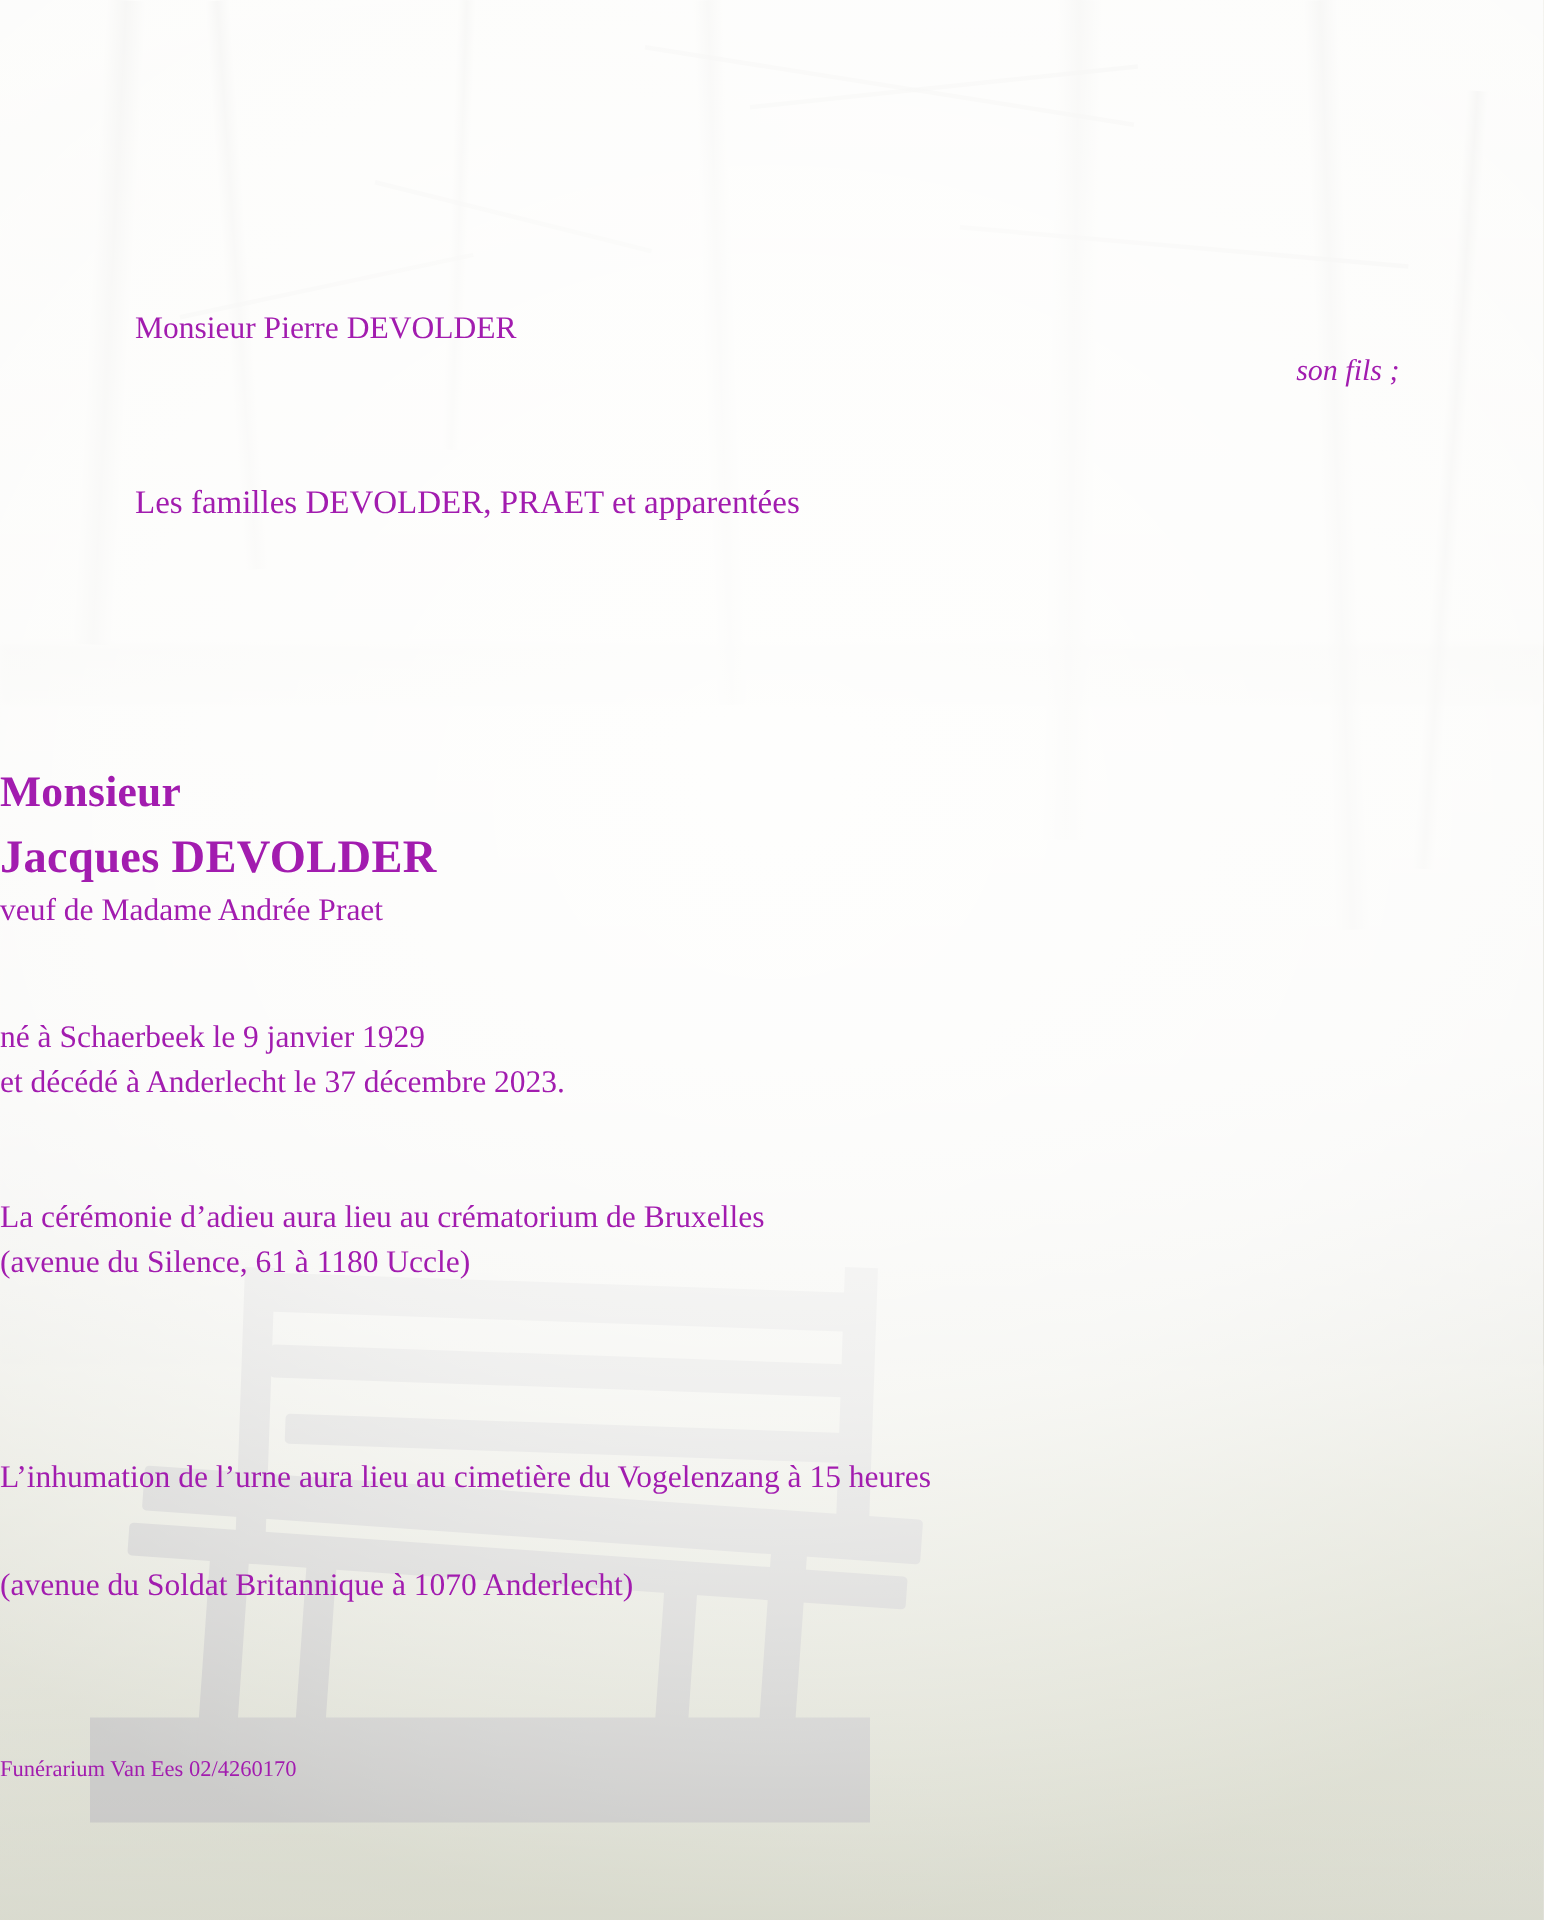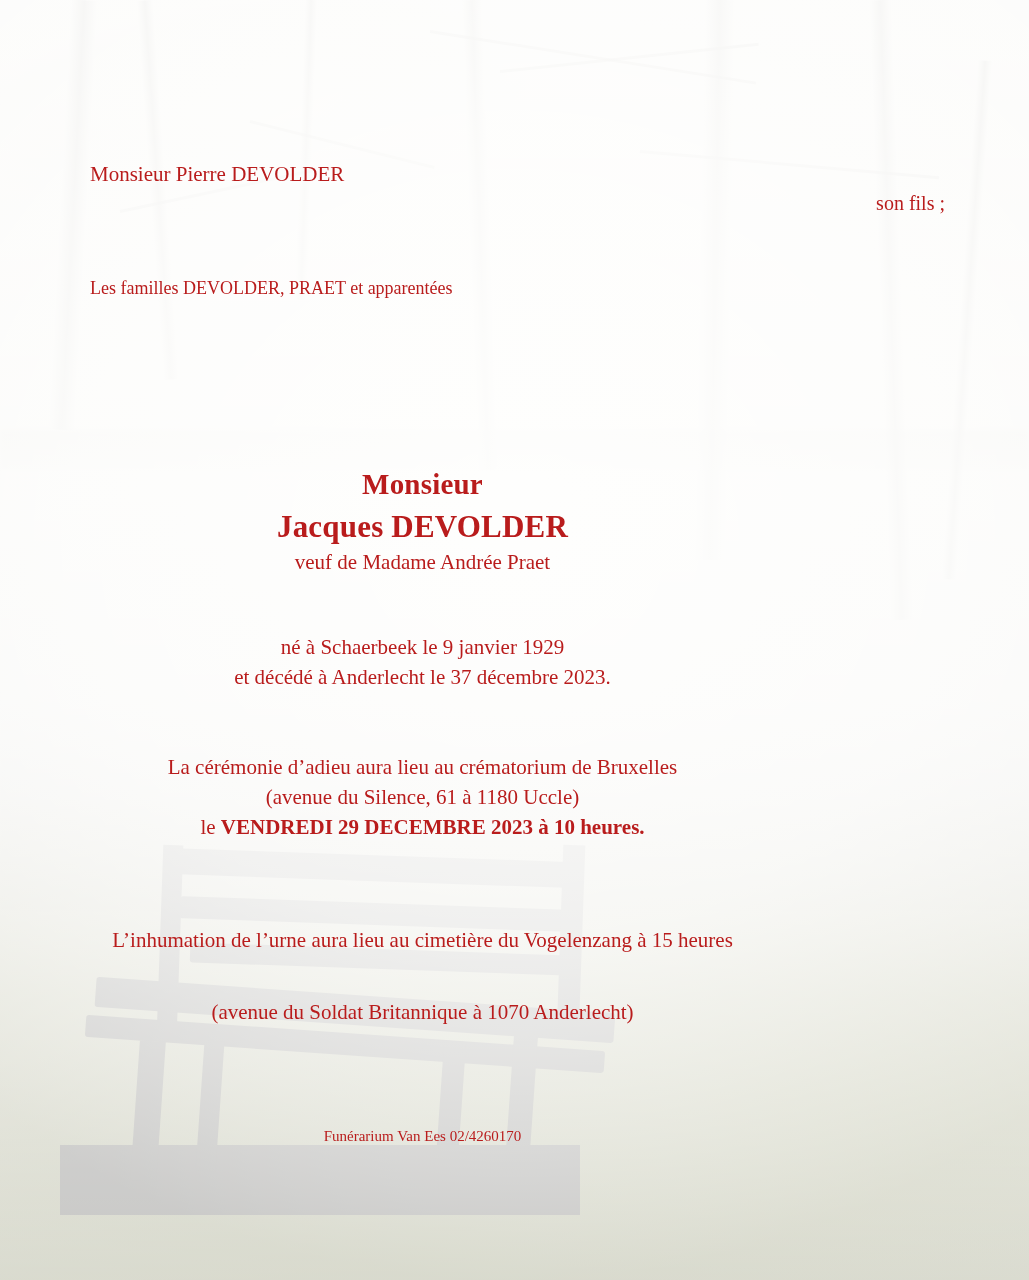--- a/index.html
+++ b/index.html
@@ -135,34 +135,36 @@
     background:
       radial-gradient(ellipse 78% 58% at 50% 42%, rgba(255,255,254,0.93) 0%, rgba(255,255,254,0.80) 55%, rgba(255,255,254,0.55) 100%),
       linear-gradient(to bottom, rgba(255,255,254,0.86) 0%, rgba(255,255,254,0.82) 55%, rgba(255,255,254,0.58) 78%, rgba(255,255,254,0.42) 100%);
   }
 
   
   .content {
     position: absolute;
     inset: 0;
     padding: 16px;
-    color: #b91c1c;
+    color: #a21caf;
+    margin-top: 44px;
   }
 
   .line { position: absolute; white-space: nowrap; }
 
   .l-left   { left: 90px; }
-  .centered { left: 0; width: 845px; text-align: center; }
+  .centered { left: 0; width: 845px; }
 
   .son-fils {
-    right: 84px;
+    right: 96px;
+    font-style: italic;
     font-size: 20px;
   }
   .t-21 { font-size: 21px; }
-  .t-22 { font-size: 18px; }
+  .t-22 { font-size: 22px; }
   .t-name-1 { font-size: 29px; font-weight: bold; letter-spacing: 0.2px; }
   .t-name-2 { font-size: 31px; font-weight: bold; letter-spacing: 0.2px; }
   .t-sub    { font-size: 21px; }
   .t-foot   { font-size: 15px; }
 
   .bold { font-weight: bold; }
 
   
   #deceased-son      { top: 162px; }
   #son-fils-label    { top: 192px; }
@@ -240,23 +242,20 @@
     <div id="widower" class="line centered t-sub">veuf de Madame Andrée Praet</div>
 
     <div id="birth" class="line centered t-21">né à Schaerbeek le 9 janvier 1929</div>
 
     <div id="death" class="line centered t-21">et décédé à Anderlecht le 37 décembre 2023.</div>
 
     <div id="cer-1" class="line centered t-21">La cérémonie d’adieu aura lieu au crématorium de Bruxelles</div>
 
     <div id="cer-2" class="line centered t-21">(avenue du Silence, 61 à 1180 Uccle)</div>
 
-    <div id="cer-3" class="line centered t-21">
-      <span>le </span><span class="bold">VENDREDI 29 DECEMBRE 2023 à 10 heures.</span>
-    </div>
 
 
     <div id="inh-1" class="line centered t-21">L’inhumation de l’urne aura lieu au cimetière du Vogelenzang à 15 heures</div>
 
     <div id="inh-2" class="line centered t-21">(avenue du Soldat Britannique à 1070 Anderlecht)</div>
 
     <div id="funerarium" class="line centered t-foot">Funérarium Van Ees 02/4260170</div>
 
   </div>
 </div>

